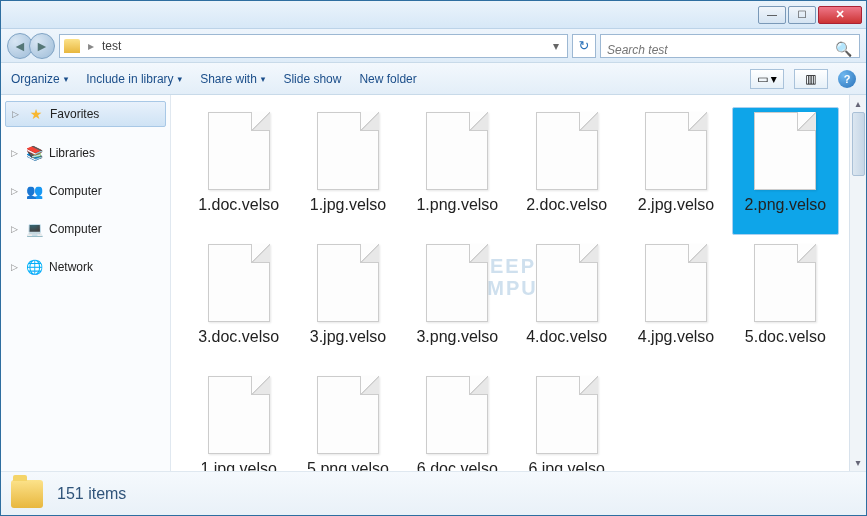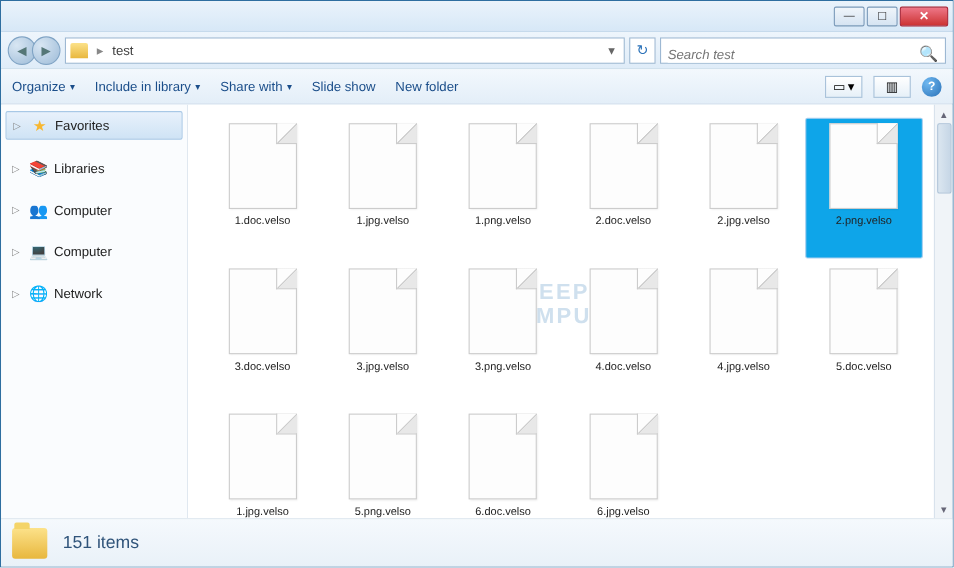--- a/index.html
+++ b/index.html
@@ -39,21 +39,21 @@
   .lib { color:#5a9bd8; }
   .hg { color:#3a8; }
   .comp { color:#557; }
   .net { color:#48a; }
   .content { flex:1; position:relative; display:flex; }
   .filepane { flex:1; padding:12px 10px 0 14px; display:grid; grid-template-columns: repeat(6, 1fr); grid-auto-rows: 128px; gap:4px 2px; overflow:hidden; background:#fff; }
   .fileitem { display:flex; flex-direction:column; align-items:center; padding:4px; border:1px solid transparent; border-radius:2px; cursor:pointer; }
   .fileitem.sel { background:#0ea5e9; border-color:#aad0ef; }
   .docicon { width:62px; height:78px; background:#fdfdfd; border:1px solid #ccc; position:relative; box-shadow:1px 1px 2px rgba(0,0,0,0.1); margin-bottom:6px; }
   .docicon::before { content:""; position:absolute; right:-1px; top:-1px; width:18px; height:18px; background: linear-gradient(135deg, #fdfdfd 0 48%, #ccc 50% 52%, #e8e8e8 54% 100%); border-left:1px solid #ccc; border-bottom:1px solid #ccc; }
-  .fname { font-size:10px; color:#222; text-align:left; word-break:break-all; max-width:96px; }
+  .fname { font-size:16px; color:#222; text-align:left; word-break:break-all; max-width:96px; }
   .vscroll { width:17px; background:#f0f4f8; border-left:1px solid #d8e2ec; display:flex; flex-direction:column; align-items:center; }
   .sarrow { height:17px; width:100%; display:flex; align-items:center; justify-content:center; color:#667; font-size:10px; cursor:pointer; }
   .sthumb { width:13px; height:64px; background:linear-gradient(to right,#dbe6f0,#c6d6e6); border:1px solid #aac0d6; border-radius:2px; margin-top:0; cursor:pointer; }
   .strack { flex:1; width:100%; }
   .statusbar { height:44px; border-top:1px solid #dfe8f0; background:linear-gradient(to bottom,#f5f9fd,#e9f1f8); display:flex; align-items:center; padding:0 10px; gap:14px; }
   .bigfolder { width:32px; height:28px; background: linear-gradient(to bottom,#fce28a,#e8b73e); border-radius:3px; position:relative; }
   .bigfolder::before { content:""; position:absolute; left:2px; top:-5px; width:14px; height:6px; background:#f4d469; border-radius:2px 2px 0 0; }
   .statustxt { color:#30547a; font-size:16px; }
   .watermark { position:absolute; left:50%; top:160px; transform:translateX(-50%); color:#cfe0ee; font-size:20px; font-weight:600; letter-spacing:2px; text-align:center; pointer-events:none; line-height:1.1; }
 </style>

